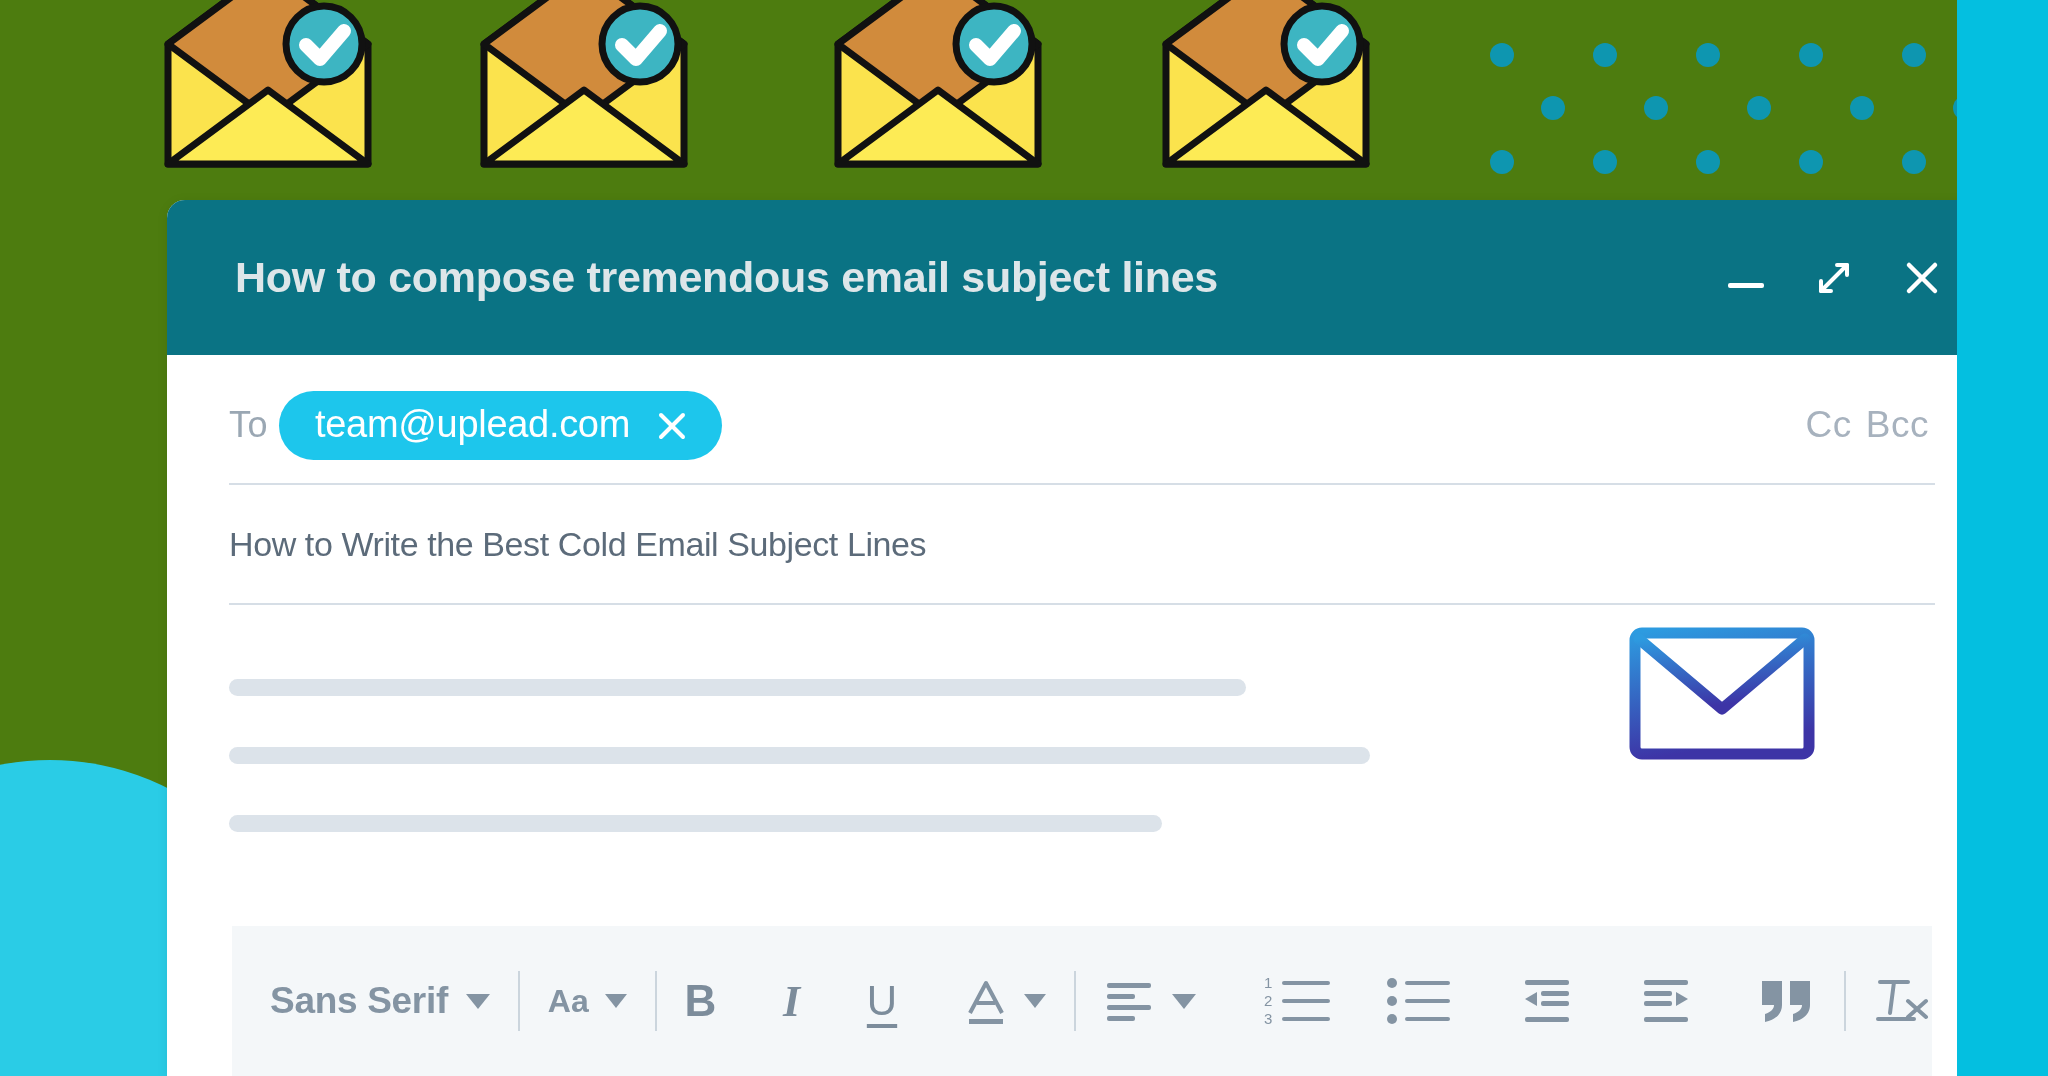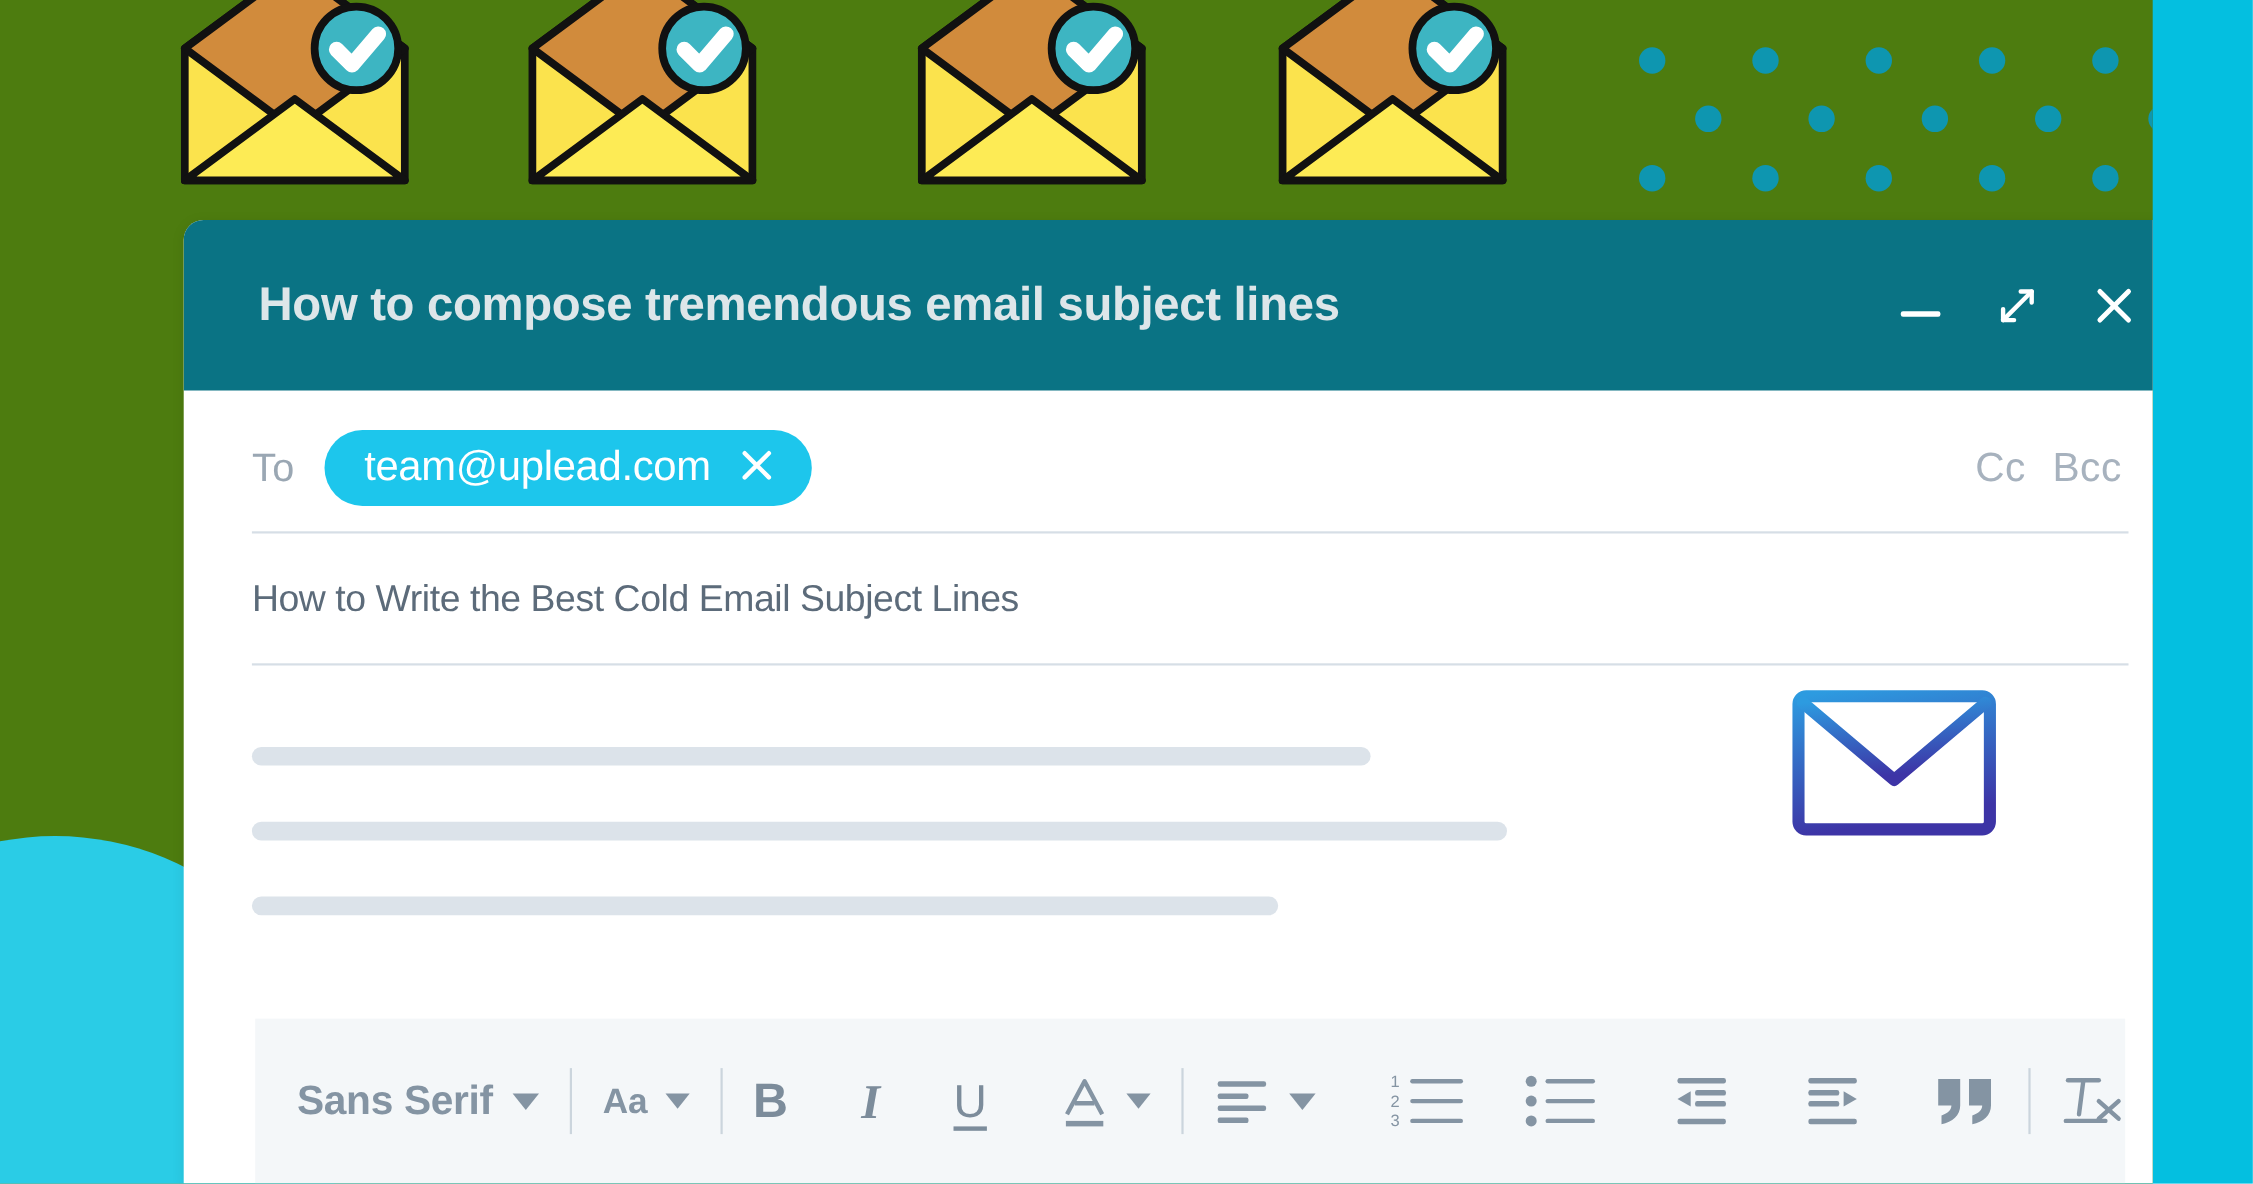--- a/index.html
+++ b/index.html
@@ -92,41 +92,41 @@
 
   .to-row {
     display: flex;
     align-items: center;
     height: 116px;
     padding-top: 12px;
   }
   .to-label {
     color: #9AA7B3;
     font-size: 36px;
-    margin-right: 27px;
+    margin-right: 11px;
     letter-spacing: 0.5px;
   }
   .chip {
     display: inline-flex;
-    align-items: flex-start;
+    align-items: flex-end;
     gap: 22px;
     background: #1DC6EC;
     border-radius: 40px;
     padding: 12px 30px 14px 36px;
     cursor: pointer;
   }
   .chip-text {
     color: #ffffff;
     font-size: 38px;
     letter-spacing: -0.3px;
     white-space: nowrap;
   }
   .chip-x { display: flex; align-items: center; cursor: pointer; }
 
-  .cc-bcc { margin-left: auto; display: flex; gap: 24px; padding-right: 6px; }
+  .cc-bcc { margin-left: auto; display: flex; gap: 14px; padding-right: 6px; }
   .cc-bcc span {
     color: #A7B2BE;
     font-size: 37px;
     cursor: pointer;
     letter-spacing: 0.5px;
   }
 
   .divider {
     height: 2px;
     background: #D6DEE6;

